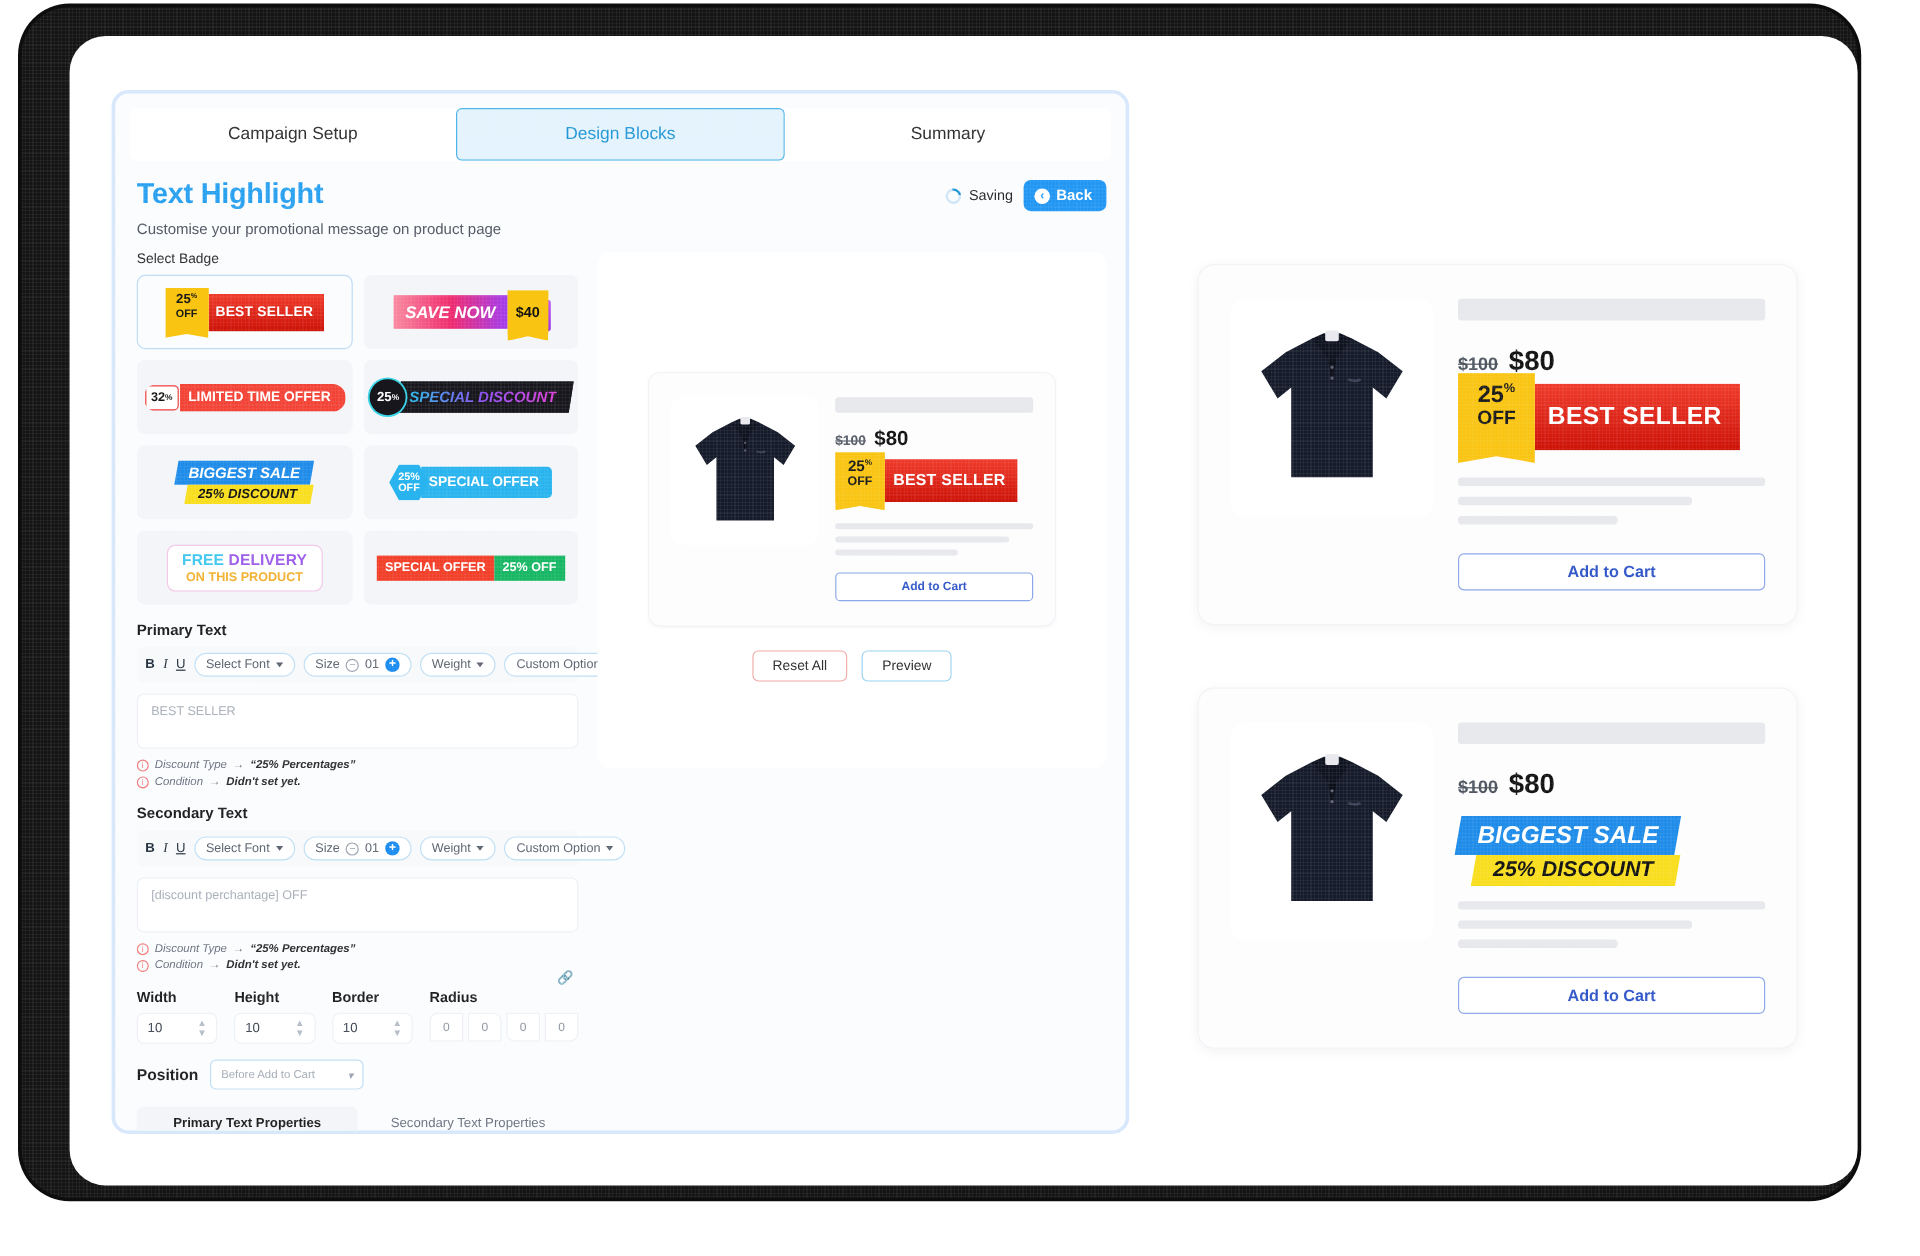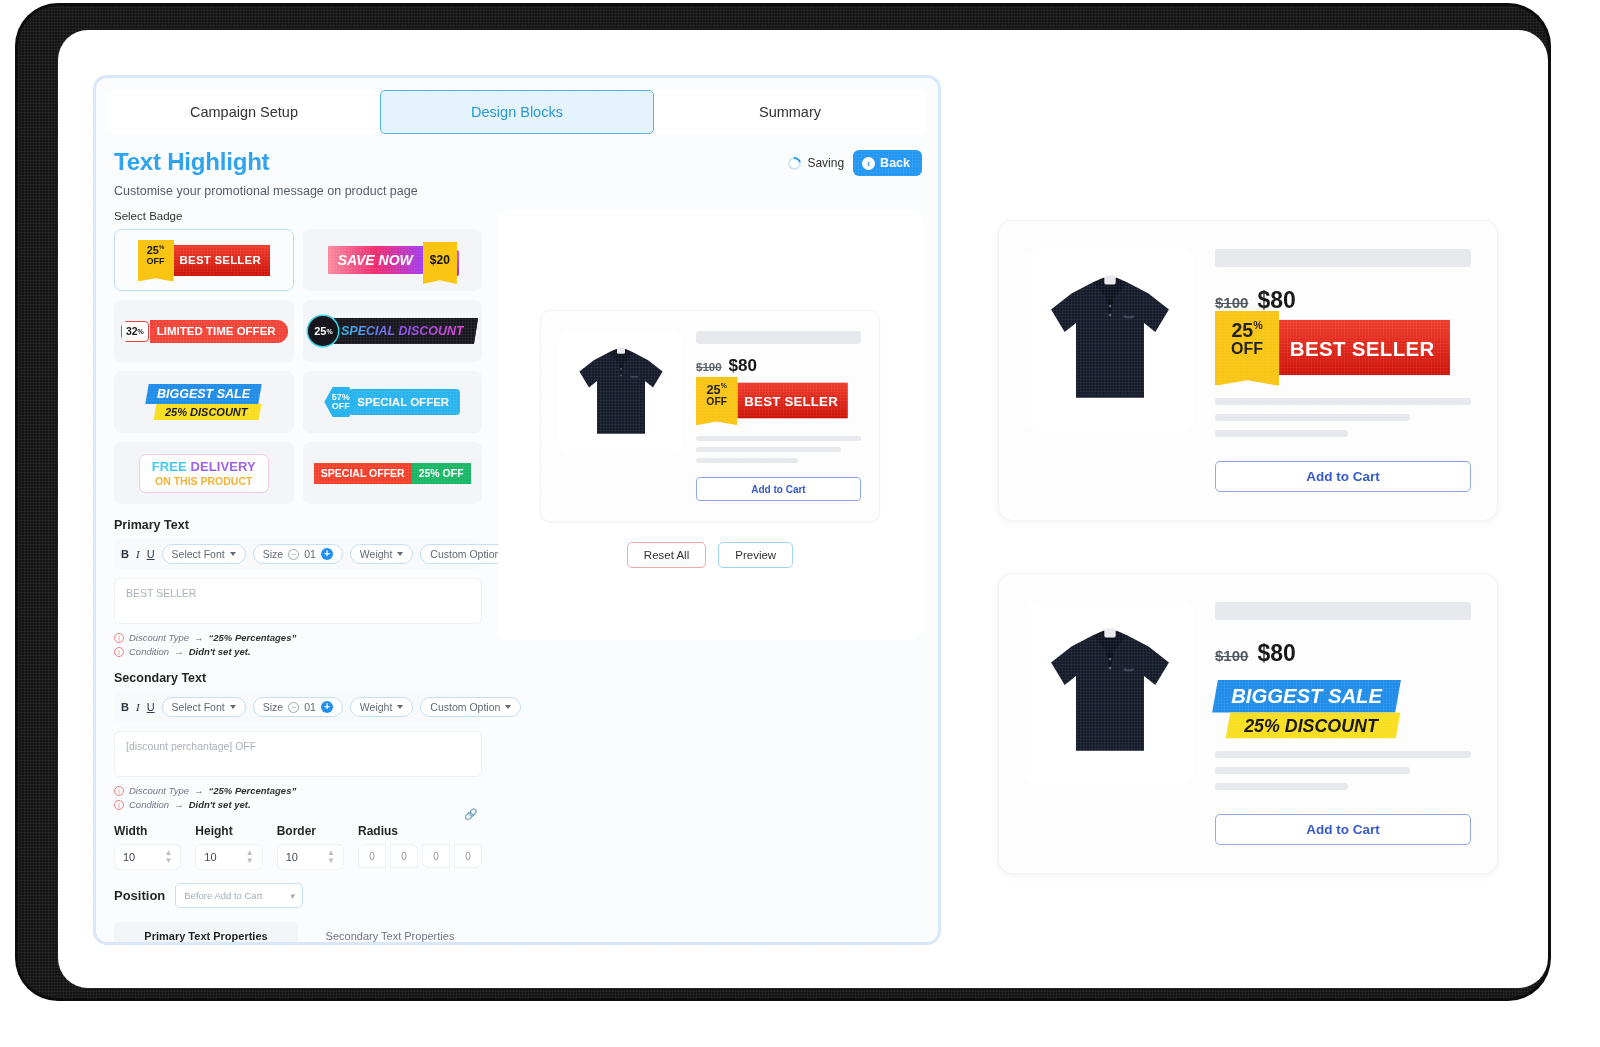--- a/index.html
+++ b/index.html
@@ -472,21 +472,21 @@
                   <span>OFF</span>
                 </span>
                 <span class="body">BEST SELLER</span>
               </span>
             </div>
 
             <div class="badge-cell">
               <span class="bdg b2">
                 <span class="tailbg"></span>
                 <span class="body">SAVE NOW</span>
-                <span class="rib">$20</span>
+                <span class="rib">$40</span>
               </span>
             </div>
 
             <div class="badge-cell">
               <span class="bdg b3">
                 <span class="pct">
                     <span>32</span>
                     <sub>%</sub>
                   </span>
                 <span class="body">LIMITED TIME OFFER</span>
@@ -512,21 +512,21 @@
                   </span>
                 <span class="bot">
                     <em>25% DISCOUNT</em>
                   </span>
               </span>
             </div>
 
             <div class="badge-cell">
               <span class="bdg b6">
                 <span class="hex">
-                  <span>57%</span>
+                  <span>25%</span>
                   <span>OFF</span>
                 </span>
                 <span class="body">SPECIAL OFFER</span>
               </span>
             </div>
 
             <div class="badge-cell">
               <span class="bdg b7">
                 <span class="l1"><span class="a">FREE </span><span class="b">DELIVERY</span></span>
                 <span class="l2">ON THIS PRODUCT</span>

